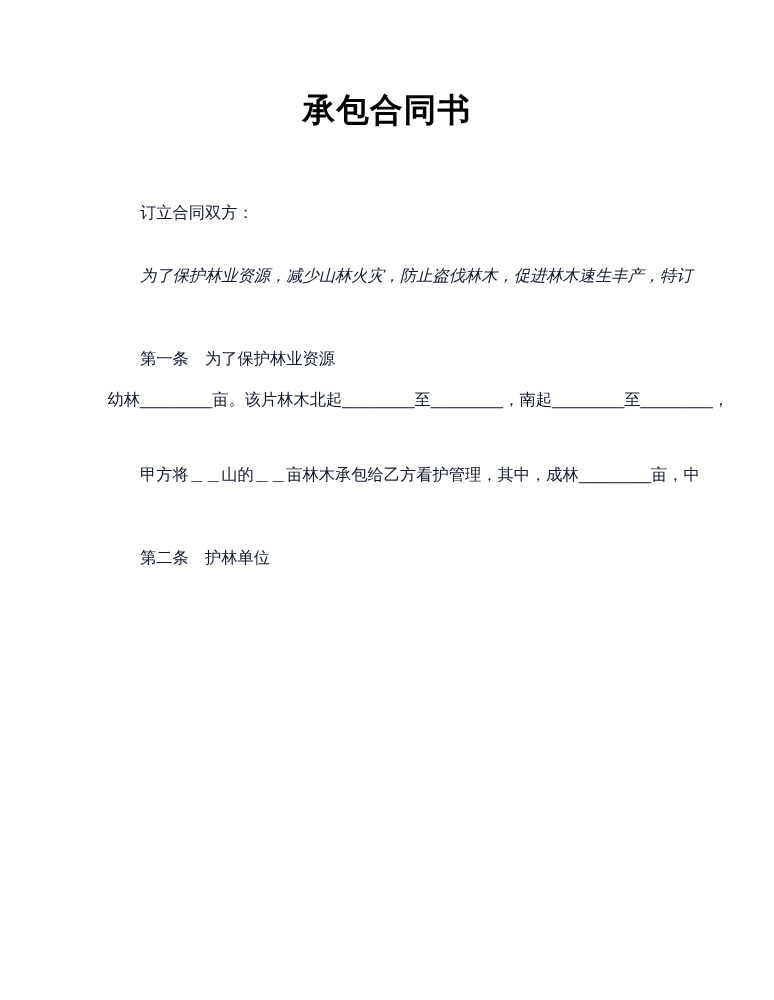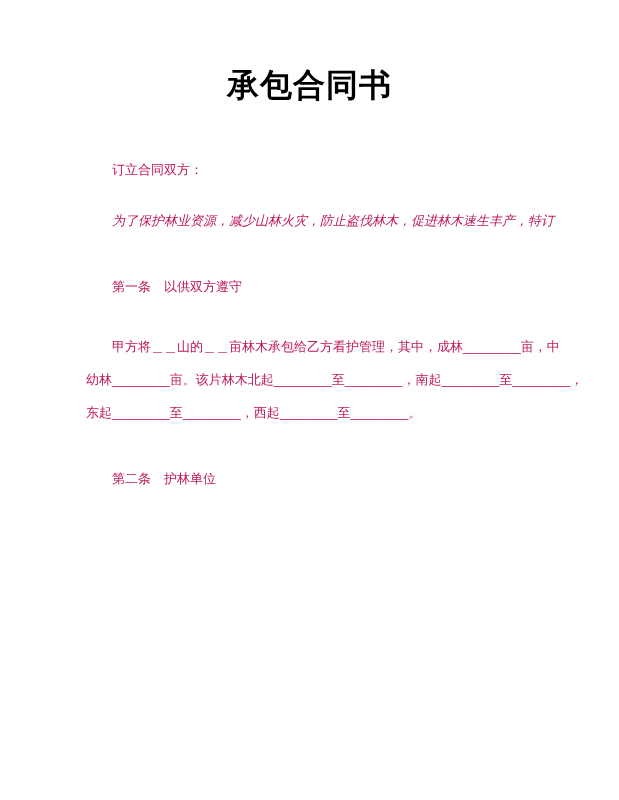--- a/index.html
+++ b/index.html
@@ -9,36 +9,35 @@
     width: 619px;
     height: 800px;
     background: #ffffff;
     overflow: hidden;
     font-family: "Liberation Sans", sans-serif;
     color: #2f2f2f;
   }
   .doc-title {
     margin-top: 68px;
     text-align: center;
-    font-size: 32px;
+    font-size: 26px;
     line-height: 40px;
     font-weight: 700;
     letter-spacing: 1px;
     color: #000000;
-    font-family: Liberation Mono, monospace;
   }
   .doc-body {
     padding: 0 86px;
   }
   .line {
     height: 33px;
     line-height: 33px;
     font-size: 13px;
     white-space: pre;
-    color: #be185d;
+    color: #0f172a;
   }
   .indent { padding-left: 26px; }
   .gap-after-title { margin-top: 45px; }
   .gap-sm { margin-top: 18px; font-style: italic; }
   .gap-md { margin-top: 27px; }
   .gap-lg { margin-top: 33px; }
 </style>
 </head>
 <body>
 
@@ -49,26 +48,25 @@
   <div class="doc-body">
 
     <div class="line indent gap-after-title">订立合同双方：</div>
 
 
 
 
     <div class="line indent gap-sm">为了保护林业资源，减少山林火灾，防止盗伐林木，促进林木速生丰产，特订</div>
 
 
-    <div class="line indent gap-lg">第一条　以供双方遵守</div>
+    <div class="line indent gap-lg">第一条　为了保护林业资源</div>
+
+    <div class="line">幼林________亩。该片林木北起________至________，南起________至________，</div>
 
     <div class="line indent gap-md">甲方将＿＿山的＿＿亩林木承包给乙方看护管理，其中，成林________亩，中</div>
 
-    <div class="line">幼林________亩。该片林木北起________至________，南起________至________，</div>
-
-    <div class="line">东起________至________，西起________至________。</div>
 
     <div class="line indent gap-lg">第二条　护林单位</div>
 
 
 
   </div>
 </div>
 
 </body></html>

